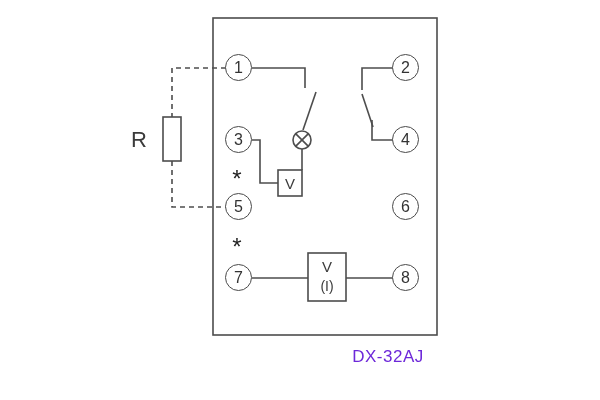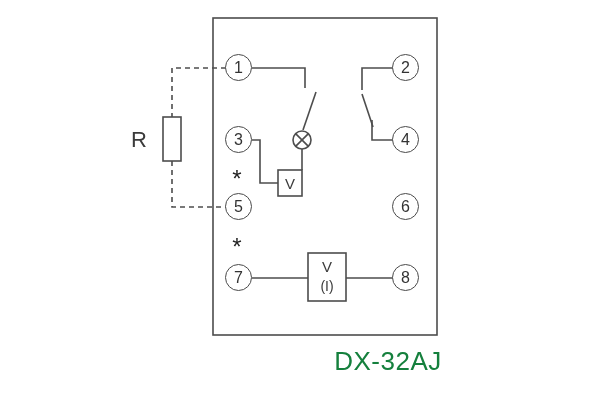--- a/index.html
+++ b/index.html
@@ -27,21 +27,21 @@
     line-height:1;
   }
   .r-label   { left:124px; top:129px; width:30px; font-size:22px; }
   .ast-top   { left:226px; top:167px; width:22px; font-size:24px; color:#222; }
   .ast-bot   { left:226px; top:235px; width:22px; font-size:24px; color:#222; }
   .vbox-label{ left:278px; top:176px; width:24px; font-size:15px; }
   .meter-l1  { left:308px; top:259px; width:38px; font-size:15px; }
   .meter-l2  { left:308px; top:279px; width:38px; font-size:14px; }
   .model-label {
     left:308px; top:348px; width:160px;
-    font-size:26px; color:#15803d; letter-spacing:0.5px;
+    font-size:17px; color:#6d28d9; letter-spacing:0.5px;
   }
 </style>
 </head>
 <body>
 
 <div class="stage">
 
   <svg class="wiring-svg" width="600" height="400" viewBox="0 0 600 400" fill="none" stroke="#4d4d4d" stroke-width="1.6">
 
     <rect x="213" y="18" width="224" height="317"></rect>

